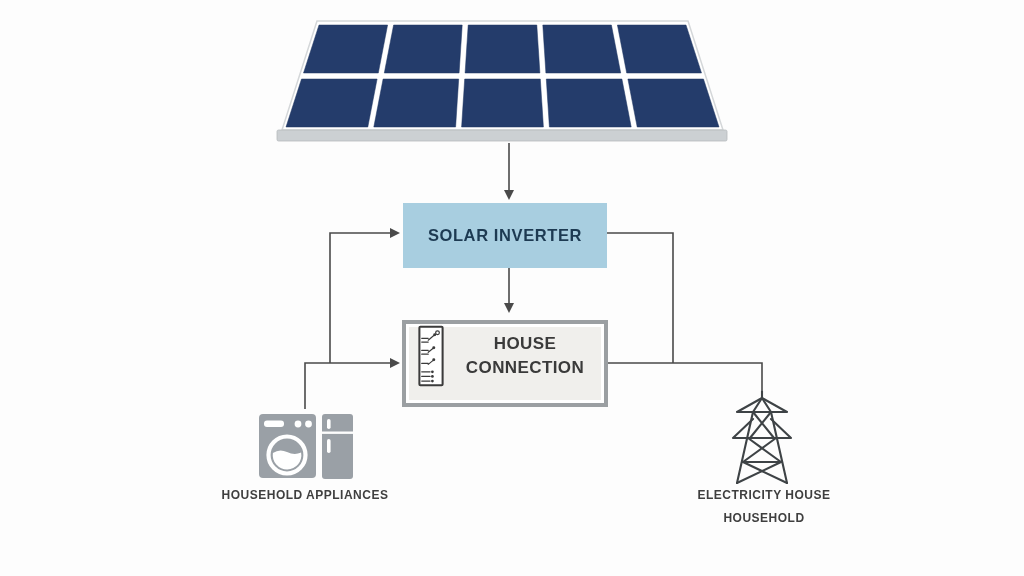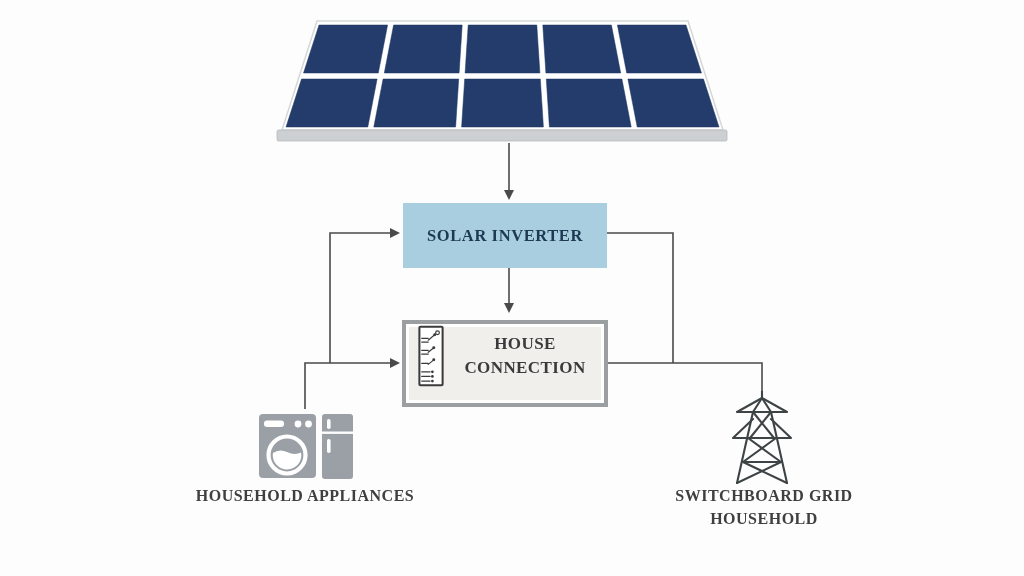--- a/index.html
+++ b/index.html
@@ -8,21 +8,20 @@
     width: 1024px;
     height: 576px;
     background: #fdfdfd;
     overflow: hidden;
     font-family: "Liberation Sans", sans-serif;
   }
   .stage {
     position: relative;
     width: 902px;
     height: 576px;
-    font-family: Liberation Serif, serif;
   }
   .canvas-svg {
     position: absolute;
     left: 0; top: 0;
     width: 1024px;
     height: 576px;
   }
   .node {
     position: absolute;
     box-sizing: border-box;
@@ -56,21 +55,21 @@
     text-align: center;
     font-size: 17px;
     font-weight: bold;
     letter-spacing: 0.4px;
     line-height: 24px;
     color: #3a3a3a;
   }
   .diagram-label {
     position: absolute;
     text-align: center;
-    font-size: 16px;
+    font-size: 12px;
     font-weight: bold;
     letter-spacing: 0.5px;
     line-height: 23px;
     color: #3f3f3f;
   }
   .label-appliances { left: 155px; top: 484px; width: 300px; }
   .label-grid      { left: 664px; top: 484px; width: 200px; }
 </style>
 </head>
 <body>
@@ -167,17 +166,17 @@
     </svg>
     <div class="sb-text">
       <div>HOUSE</div>
       <div>CONNECTION</div>
     </div>
   </div>
 
   <div class="diagram-label label-appliances">HOUSEHOLD APPLIANCES</div>
 
   <div class="diagram-label label-grid">
-    <div>SWITCHBOARD GRID</div>
+    <div>ELECTRICITY HOUSE</div>
     <div>HOUSEHOLD</div>
   </div>
 
 </div>
 
 </body></html>

